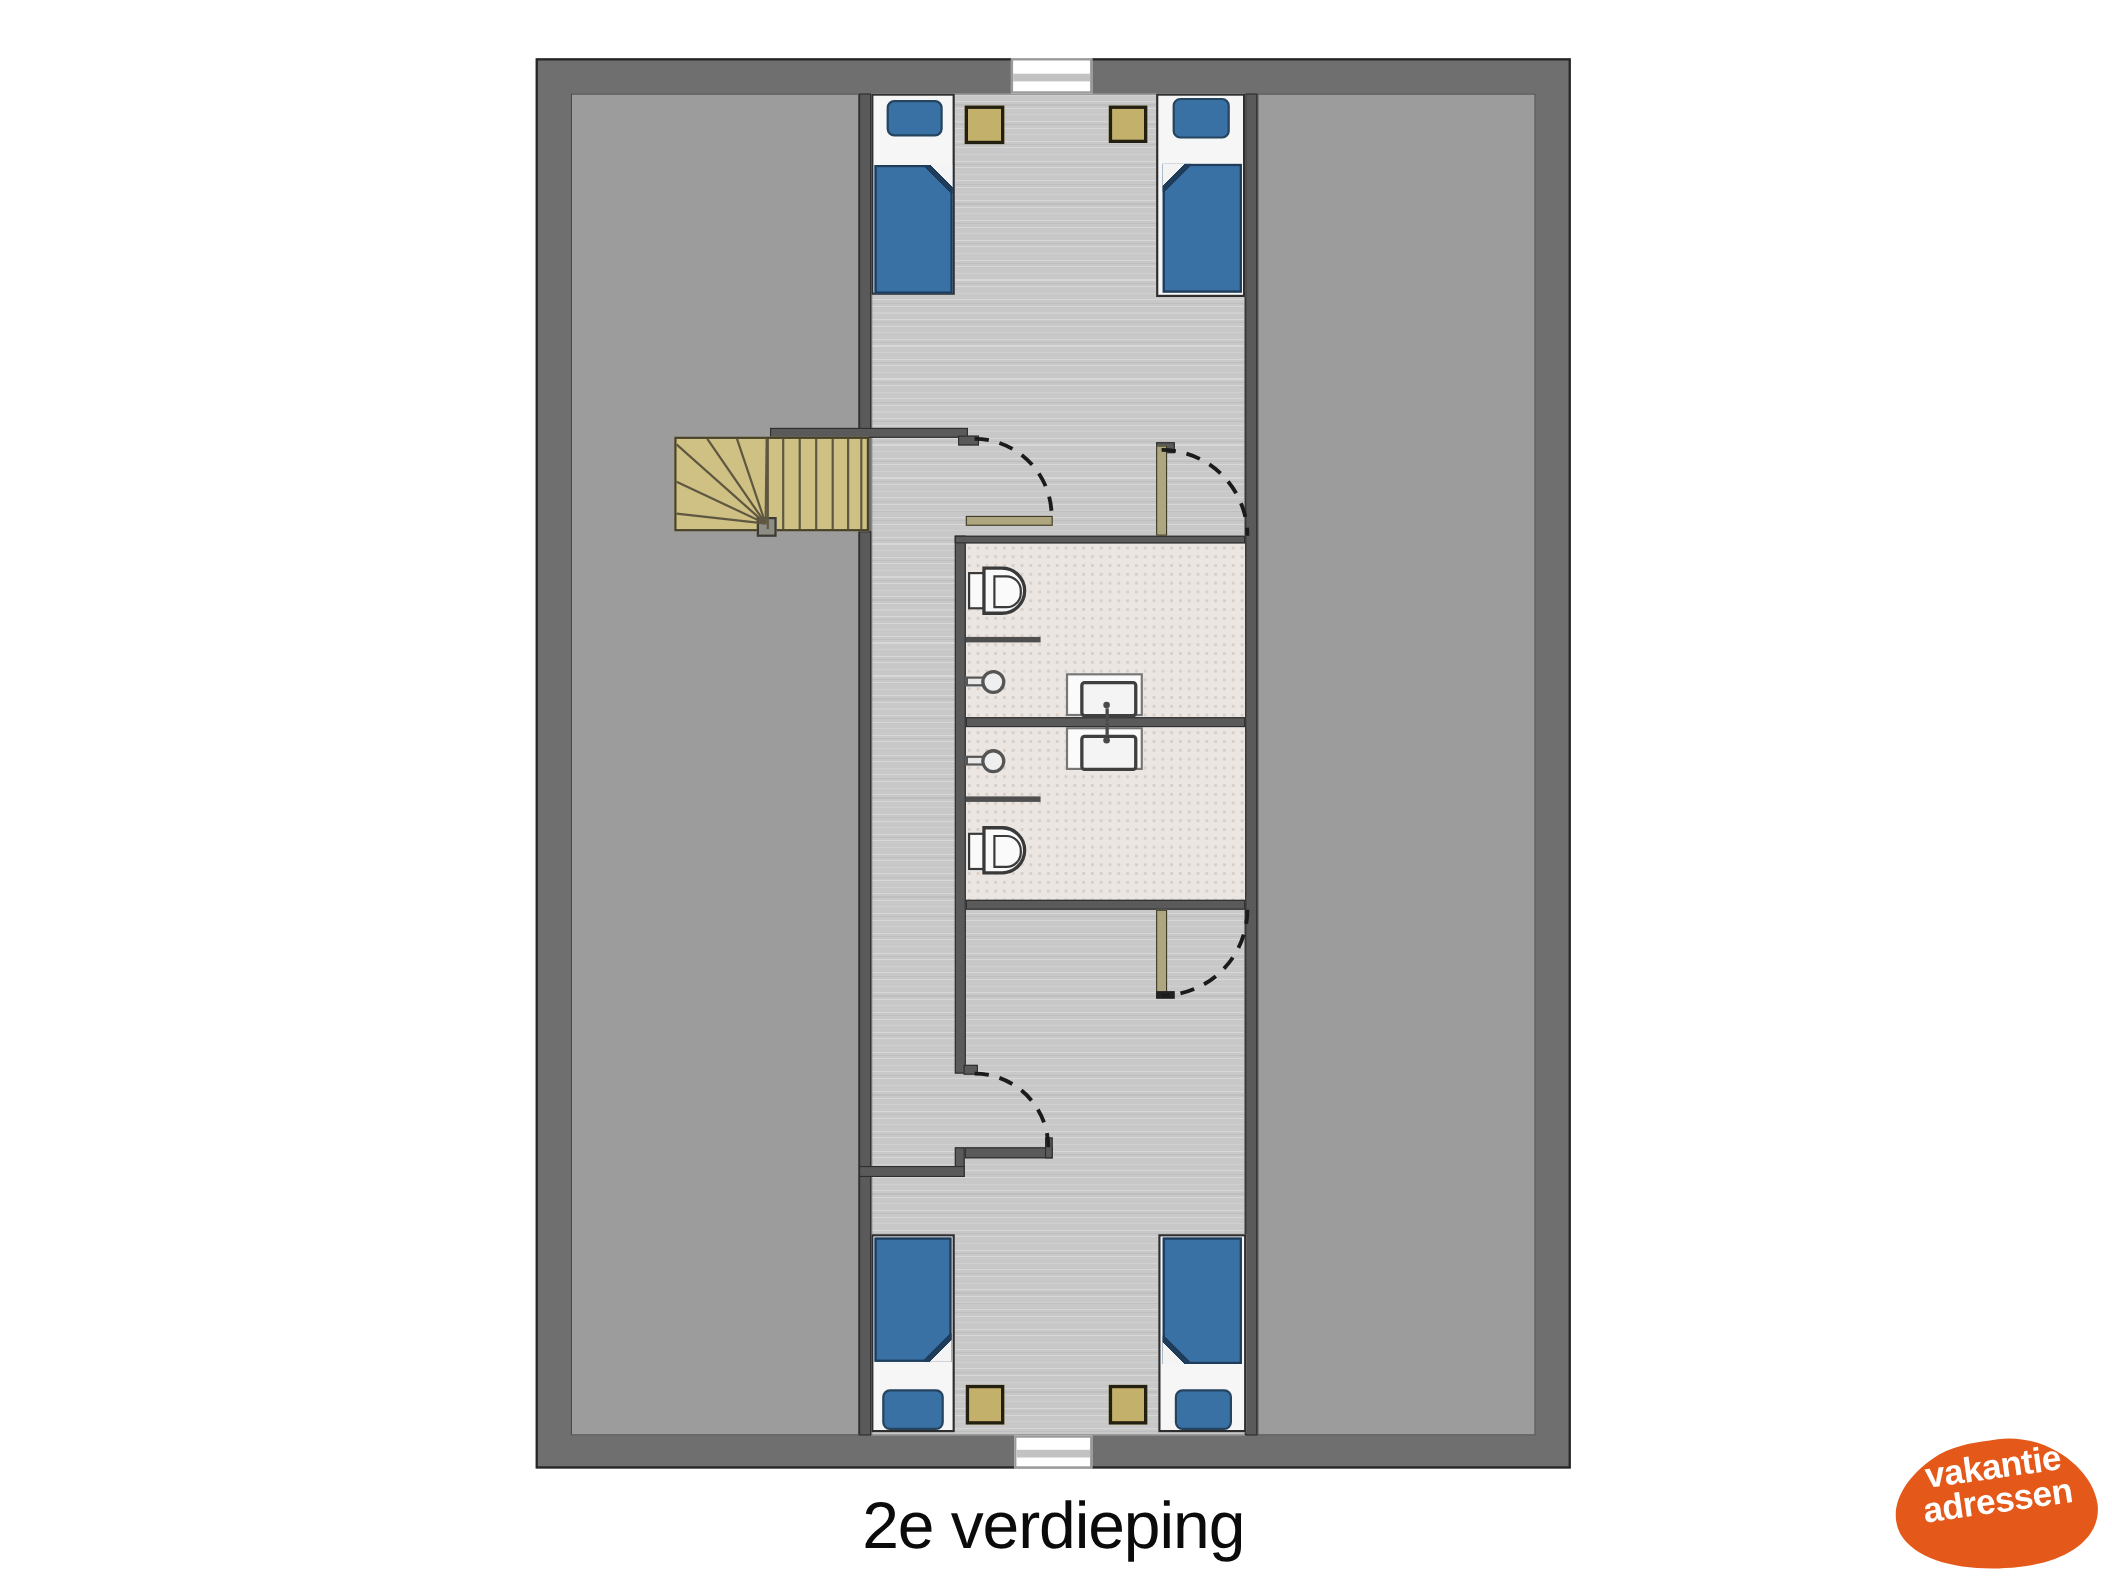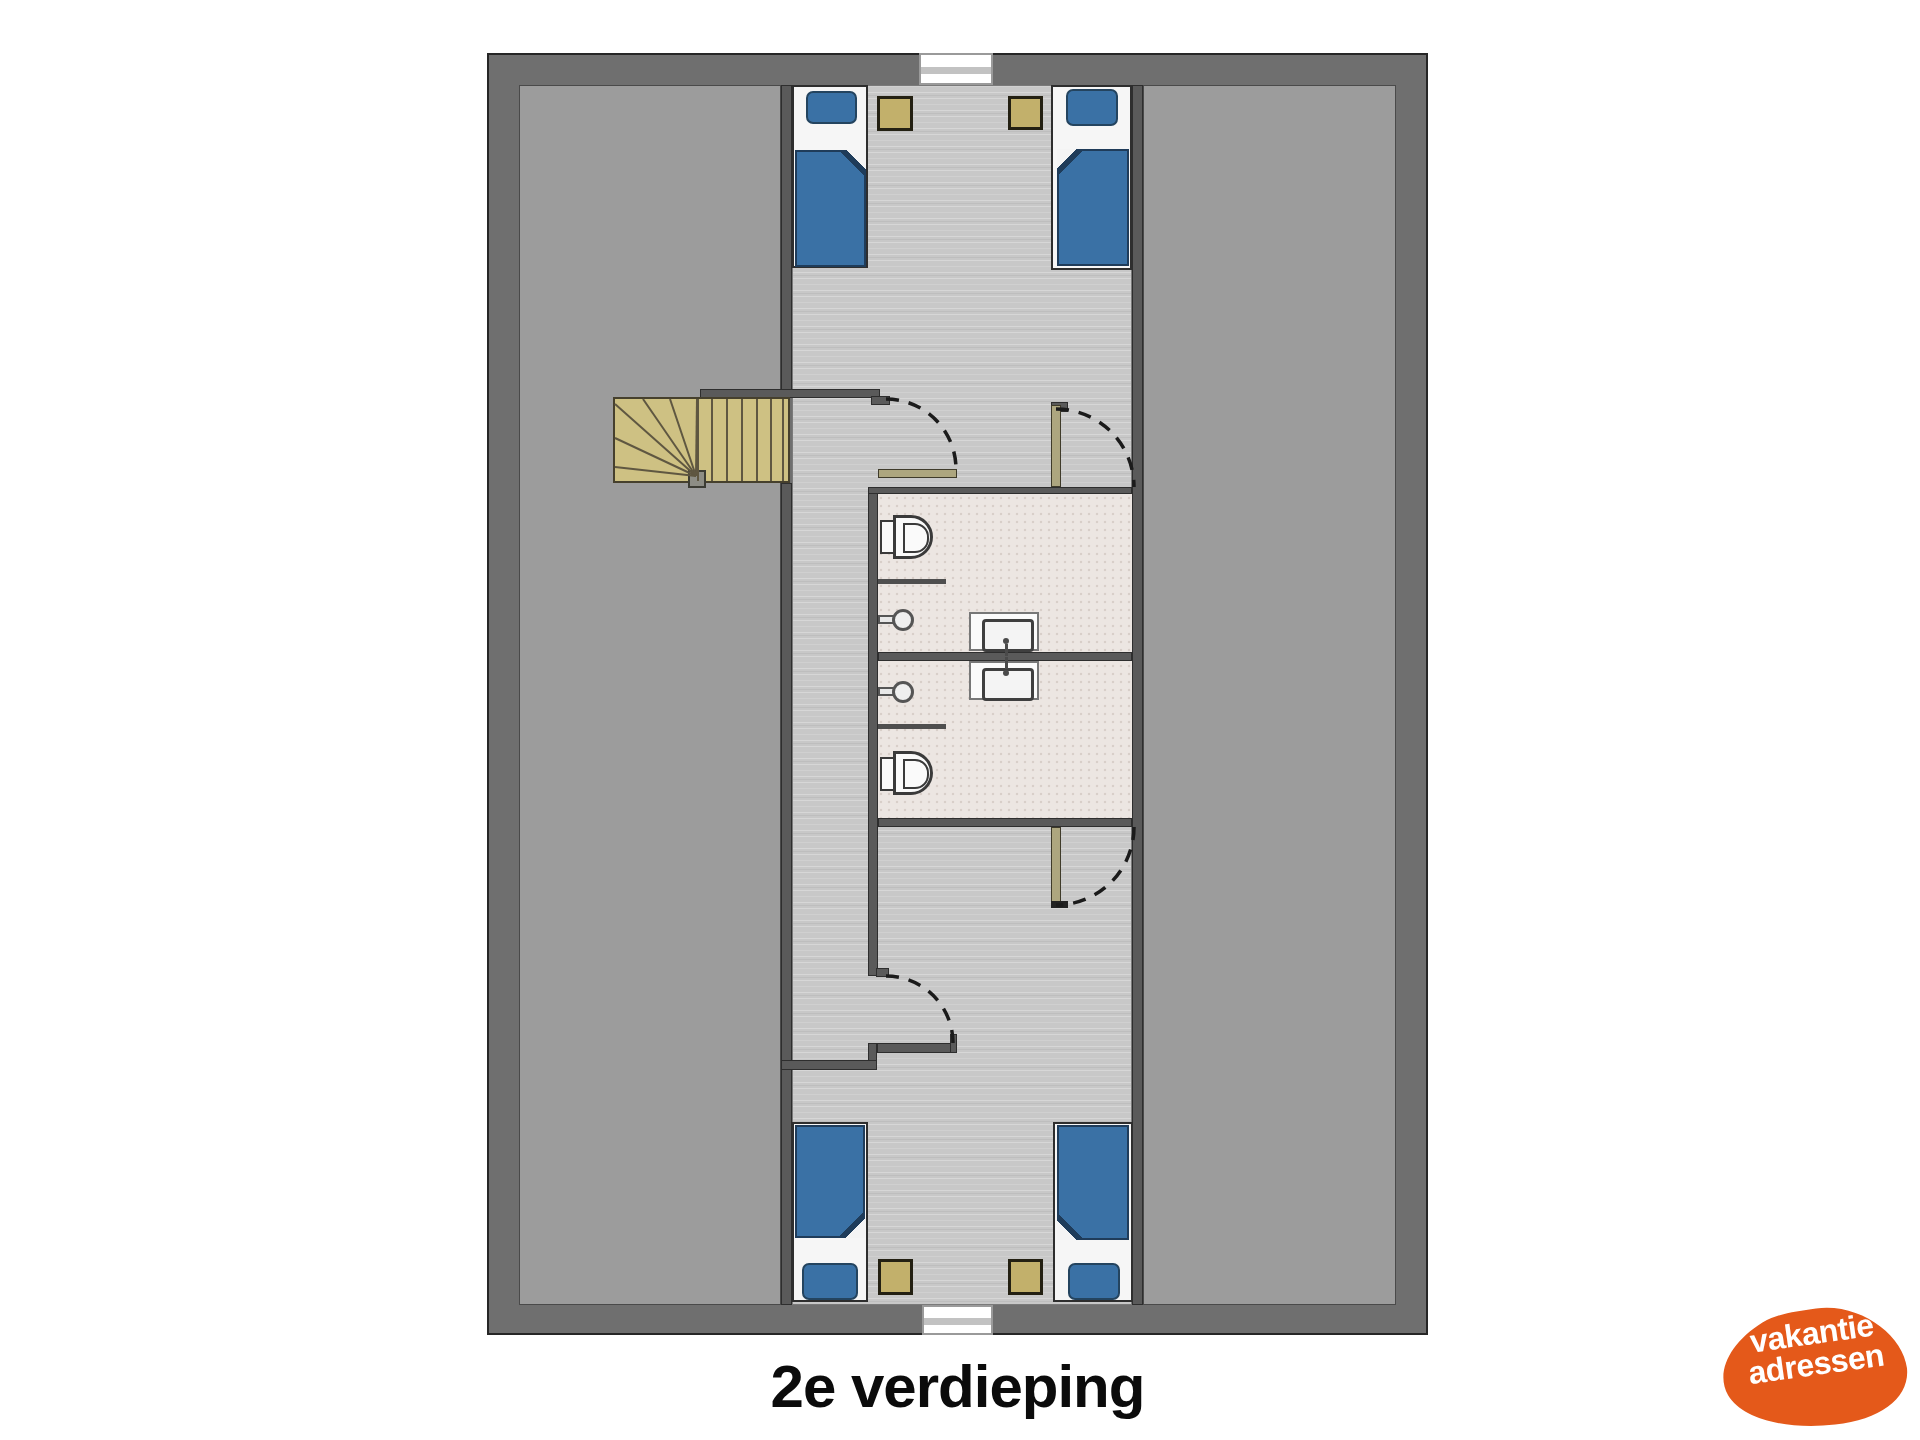--- a/index.html
+++ b/index.html
@@ -52,21 +52,21 @@
   .vanity .basin{position:absolute;left:11px;top:5px;width:46px;height:27px;border:3px solid #3F3F3F;
                  border-radius:4px;background:#F4F4F4;}
   .tap-dot{background:#4A4A4A;border-radius:50%;}
   .tap-line{background:#4A4A4A;}
 
   
   .door-leaf{background:#ADA67F;border:1px solid #3F3B2A;}
   .door-tick{background:#222222;}
 
   
-  .caption{left:487px;top:1352px;width:941px;text-align:center;font-size:60px;font-weight:700;
+  .caption{left:487px;top:1352px;width:941px;text-align:center;font-size:60px;font-weight:400;
            color:#0B0B0B;letter-spacing:-1px;}
   .logo{left:1718px;top:1304px;width:192px;height:126px;}
   .logo svg{position:absolute;left:0;top:0;}
   .logo-text{position:absolute;left:0;top:14px;width:100%;text-align:center;transform:rotate(-8deg);
              color:#FFFFFF;font-weight:700;font-size:32px;line-height:0.98;letter-spacing:-0.5px;}
   .logo-text span{display:block;}
   svg.lines{position:absolute;left:0;top:0;pointer-events:none;}
 </style>
 </head>
 <body>

